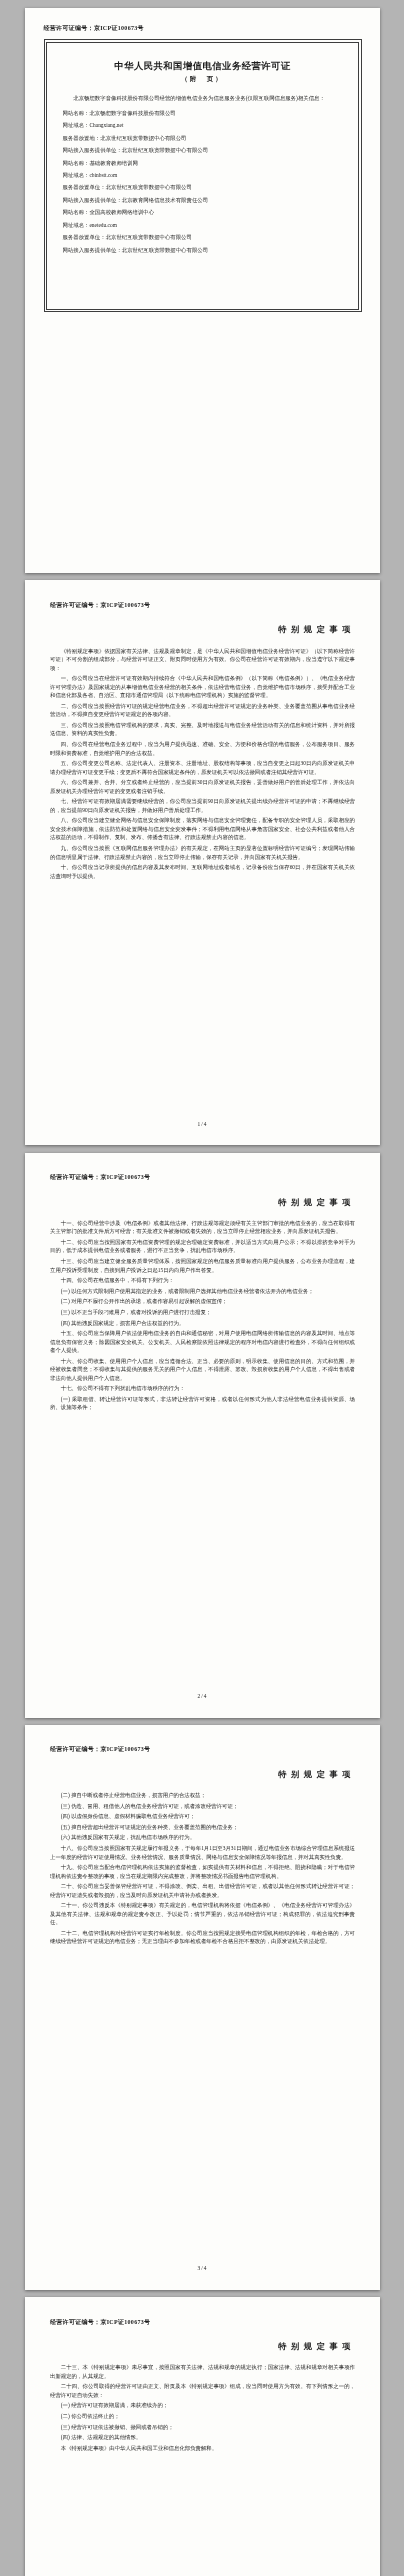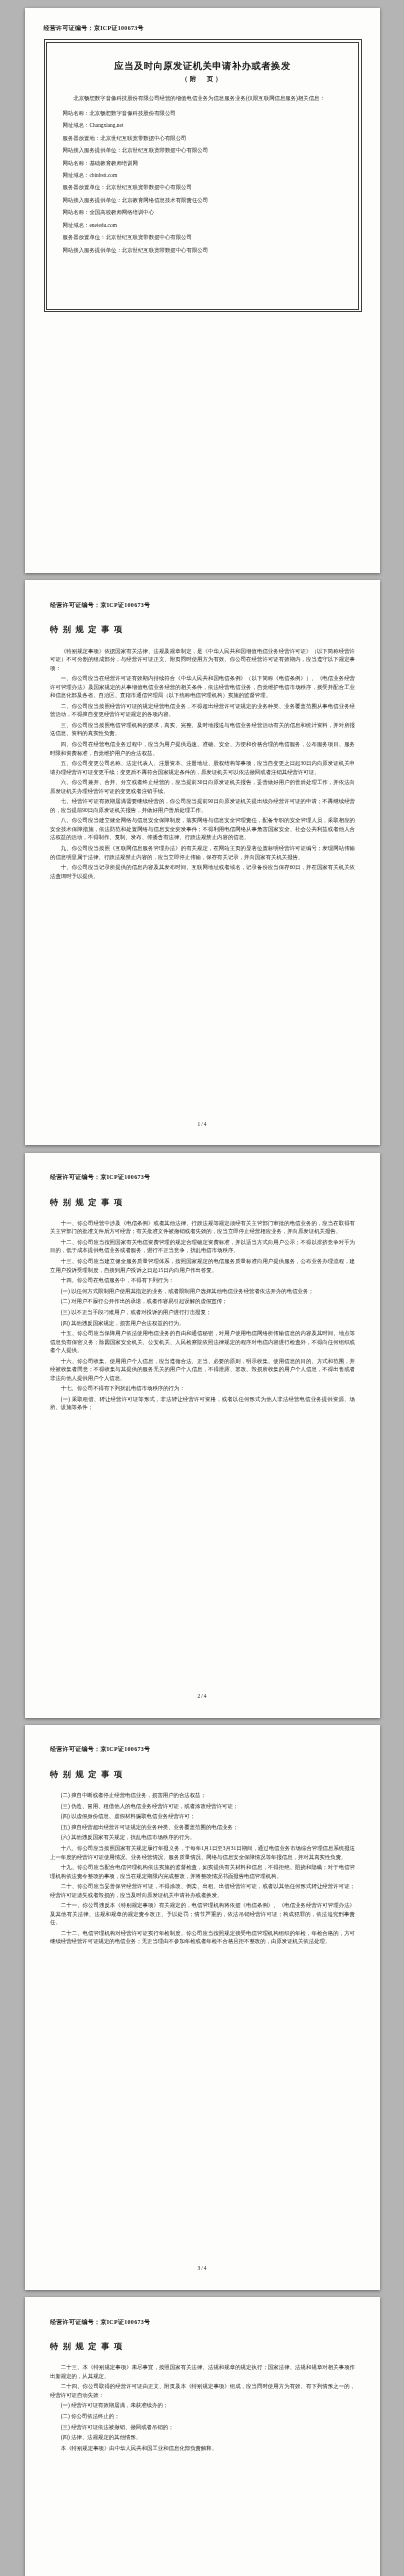--- a/index.html
+++ b/index.html
@@ -27,34 +27,34 @@
   .cert { padding: 15.5px 18.5px; }
   .doc-header { font-size: 6px; font-weight: bold; letter-spacing: 0.3px; }
   .frame-outer { margin-top: 6.7px; border: 1.5px solid #3d3d3d; padding: 1.5px; }
   .frame-inner { border: 0.5px solid #3d3d3d; padding: 13.4px 15.5px 18.5px; min-height: 268px; }
   .cert-title { margin: 4.1px 0 2.1px; text-align: center; font-size: 9.3px; font-weight: bold; letter-spacing: 0.5px; }
   .cert-subtitle { text-align: center; font-size: 6.4px; font-weight: bold; letter-spacing: 2.1px; margin-bottom: 8.2px; }
   .cert-intro { font-size: 5.4px; line-height: 10.3px; text-indent: 2em; margin: 0 0 4.1px; text-align: justify; }
   .cert-fields p { font-size: 5.4px; line-height: 12.4px; margin: 0; text-align: left; }
   
   .prov { padding: 20.6px 25px 0; }
-  .prov-title { text-align: left; font-size: 8.2px; font-weight: bold; letter-spacing: 4.6px; margin: 14.4px 0 11.3px; }
+  .prov-title { text-align: right; font-size: 8.2px; font-weight: bold; letter-spacing: 4.6px; margin: 14.4px 0 11.3px; }
   .prov-body p { font-size: 5.4px; line-height: 8.5px; text-align: justify; text-indent: 2em; margin: 0 0 2.1px; }
   .prov-footer { position: absolute; bottom: 18.5px; left: 0; right: 0; text-align: center; font-size: 5.4px; letter-spacing: 1px; }
 </style>
 </head>
 <body>
 
 <div class="canvas">
 
   <section class="sheet cert">
     <div class="doc-header">经营许可证编号：京ICP证100673号</div>
     <div class="frame-outer">
       <div class="frame-inner">
-        <h1 class="cert-title">应当及时向原发证机关申请补办或者换发</h1>
+        <h1 class="cert-title">中华人民共和国增值电信业务经营许可证</h1>
         <div class="cert-subtitle">（附　页）</div>
         <p class="cert-intro">北京畅想数字音像科技股份有限公司经营的增值电信业务为信息服务业务(仅限互联网信息服务)相关信息：</p>
         <div class="cert-fields">
             <p>网站名称：北京畅想数字音像科技股份有限公司</p>
             <p>网址域名：Changxiang.net</p>
             <p>服务器放置地：北京世纪互联宽带数据中心有限公司</p>
             <p>网站接入服务提供单位：北京世纪互联宽带数据中心有限公司</p>
             <p>网站名称：基础教育教师培训网</p>
             <p>网址域名：cbinbstt.com</p>
             <p>服务器放置单位：北京世纪互联宽带数据中心有限公司</p>

